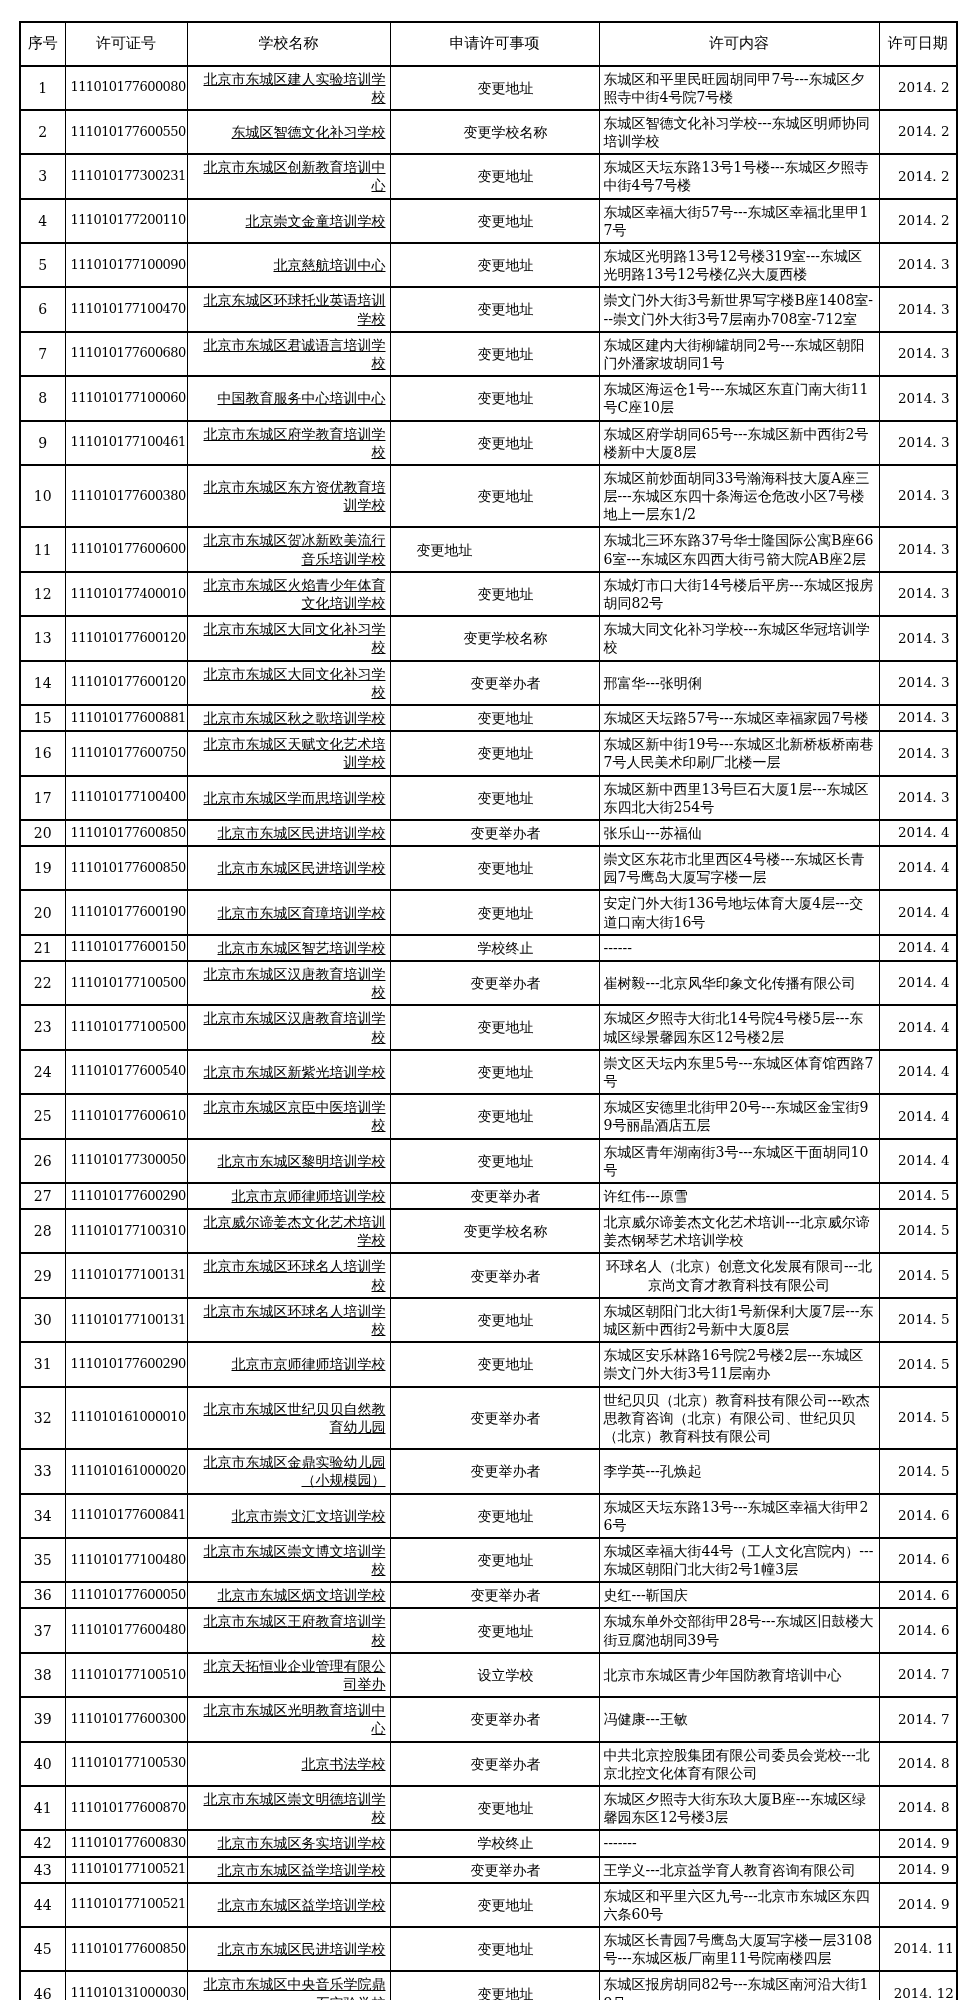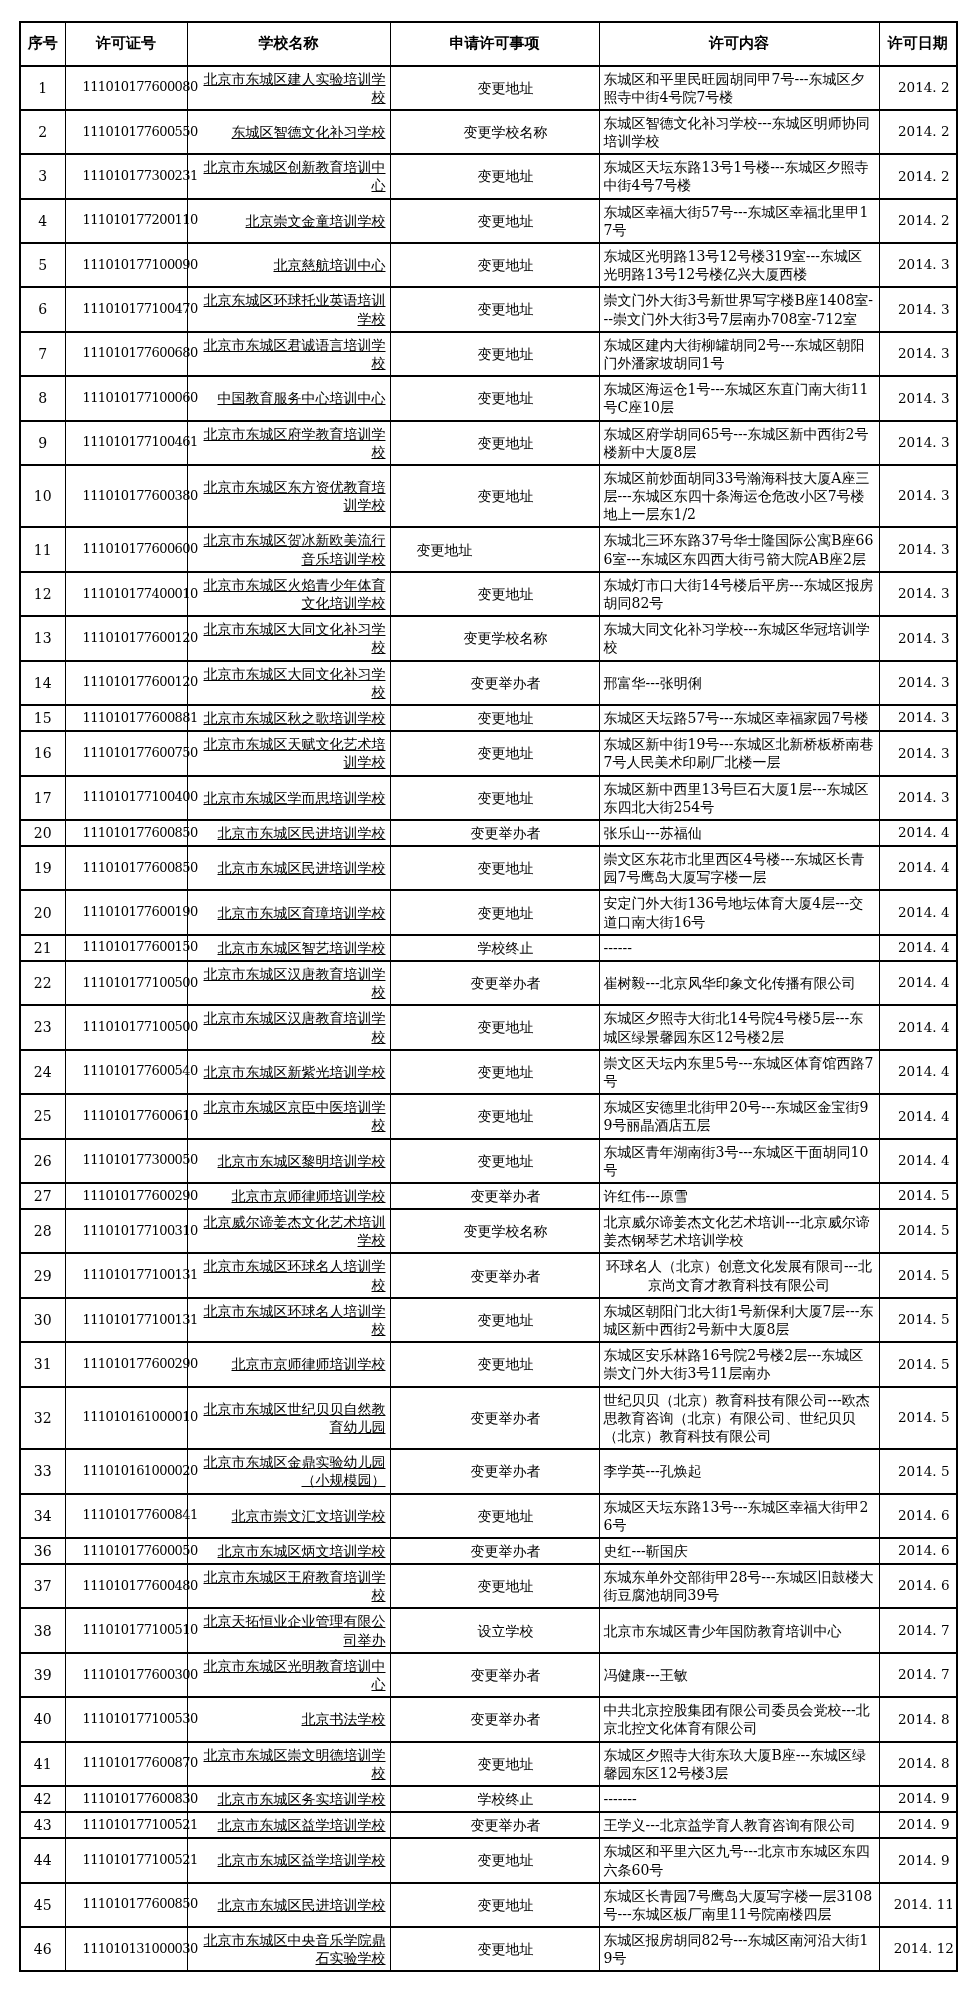--- a/index.html
+++ b/index.html
@@ -23,33 +23,33 @@
   .license-table th, .license-table td {
     border: 1px solid #000000;
     border-top-width: 2px;
     border-bottom-width: 2px;
     padding: 3px 4px;
     line-height: 1.3;
     word-break: break-all;
     vertical-align: middle;
   }
   .license-table th {
-    font-weight: bold;
+    font-weight: normal;
     text-align: center;
     font-size: 15px;
     padding: 11px 2px;
   }
   col.w-no      { width: 45px; }
   col.w-license { width: 122px; }
   col.w-school  { width: 203px; }
   col.w-matter  { width: 209px; }
   col.w-content { width: 280px; }
   col.w-date    { width: 78px; }
   td.c-no      { text-align: center; }
-  td.c-license { text-align: center; font-size: 13px; letter-spacing: -0.6px; white-space: nowrap; padding-left: 17px; padding-right: 1px; }
+  td.c-license { text-align: center; font-size: 13px; letter-spacing: -0.6px; white-space: nowrap; padding-left: 5px; padding-right: 1px; }
   td.c-school  { text-align: right; text-decoration: underline; }
   td.c-matter  { text-align: center; padding-left: 26px; }
   td.c-content { text-align: left; }
   td.c-date    { text-align: center; font-size: 13.5px; white-space: nowrap; padding-left: 13px; padding-right: 1px; }
 </style>
 </head>
 <body>
 
 <div class="page">
   <table class="license-table">
@@ -338,20 +338,28 @@
         </tr>
         <tr>
           <td class="c-no">34</td>
           <td class="c-license">111010177600841</td>
           <td class="c-school">北京市崇文汇文培训学校</td>
           <td class="c-matter">变更地址</td>
           <td class="c-content">东城区天坛东路13号---东城区幸福大街甲26号</td>
           <td class="c-date">2014. 6</td>
         </tr>
         <tr>
+          <td class="c-no">35</td>
+          <td class="c-license">111010177100480</td>
+          <td class="c-school">北京市东城区崇文博文培训学校</td>
+          <td class="c-matter">变更地址</td>
+          <td class="c-content">东城区幸福大街44号（工人文化宫院内）---东城区朝阳门北大街2号1幢3层</td>
+          <td class="c-date">2014. 6</td>
+        </tr>
+        <tr>
           <td class="c-no">36</td>
           <td class="c-license">111010177600050</td>
           <td class="c-school">北京市东城区炳文培训学校</td>
           <td class="c-matter">变更举办者</td>
           <td class="c-content">史红---靳国庆</td>
           <td class="c-date">2014. 6</td>
         </tr>
         <tr>
           <td class="c-no">37</td>
           <td class="c-license">111010177600480</td>

